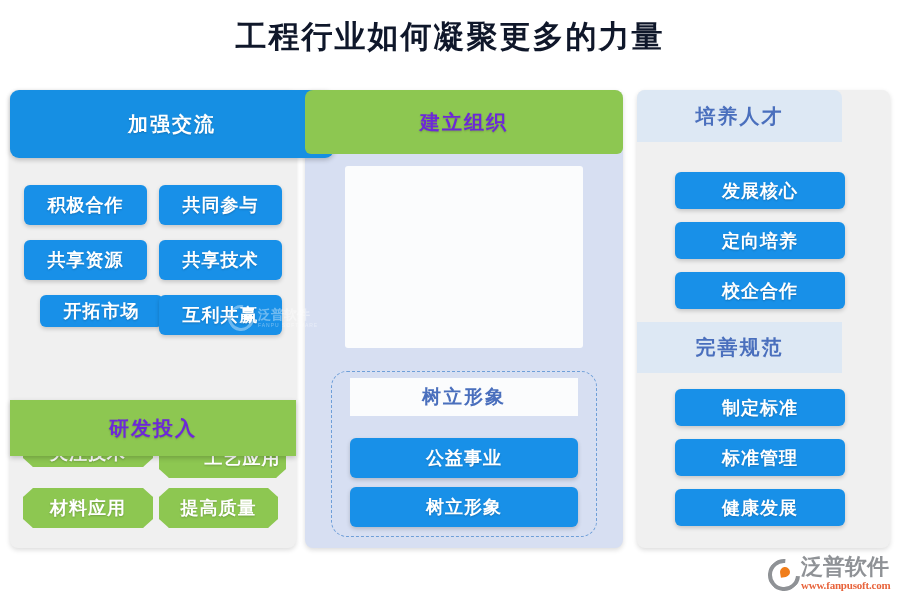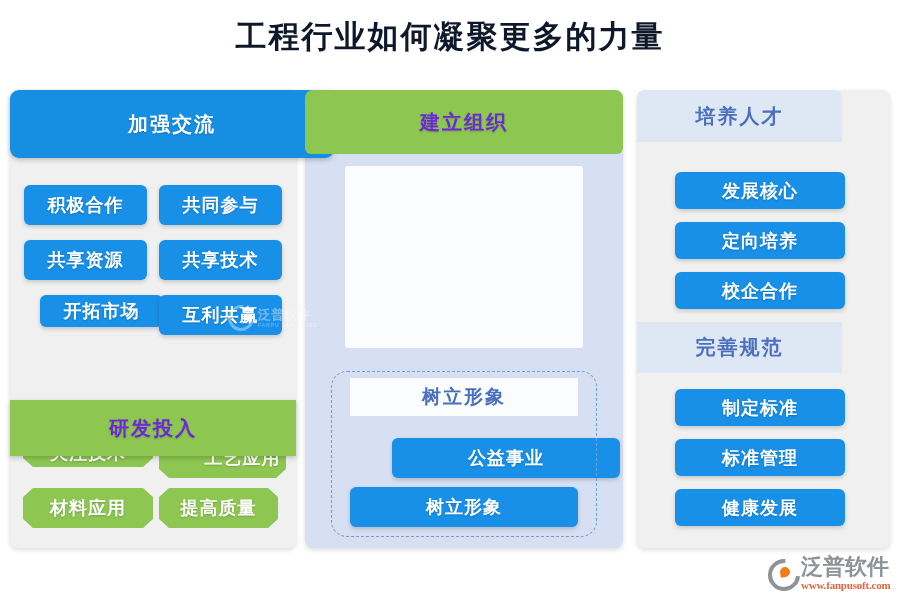--- a/index.html
+++ b/index.html
@@ -306,21 +306,21 @@
 <div class="mid-white-card"></div>
 
 <div class="btn btn-blue" style="left:365px; top:185px; width:200px; height:40px;">成立协会</div>
 <div class="btn btn-blue" style="left:365px; top:240px; width:200px; height:40px;">提供平台</div>
 <div class="btn btn-blue" style="left:365px; top:295px; width:200px; height:40px;">维护利益</div>
 
 <div class="mid-dashed-card"></div>
 
 <div class="mid-subheader">树立形象</div>
 
-<div class="btn btn-blue" style="left:350px; top:438px; width:228px; height:40px;margin-left:42px;">公益事业</div>
+<div class="btn btn-blue" style="left:350px; top:438px; width:228px; height:40px;">公益事业</div>
 <div class="btn btn-blue" style="left:350px; top:487px; width:228px; height:40px;">树立形象</div>
 
 <div class="col col-right"></div>
 
 <div class="hdr hdr-band hdr-band-1">培养人才</div>
 
 <div class="btn btn-blue" style="left:675px; top:172px; width:170px; height:37px;">发展核心</div>
 <div class="btn btn-blue" style="left:675px; top:222px; width:170px; height:37px;">定向培养</div>
 <div class="btn btn-blue" style="left:675px; top:272px; width:170px; height:37px;">校企合作</div>
 

